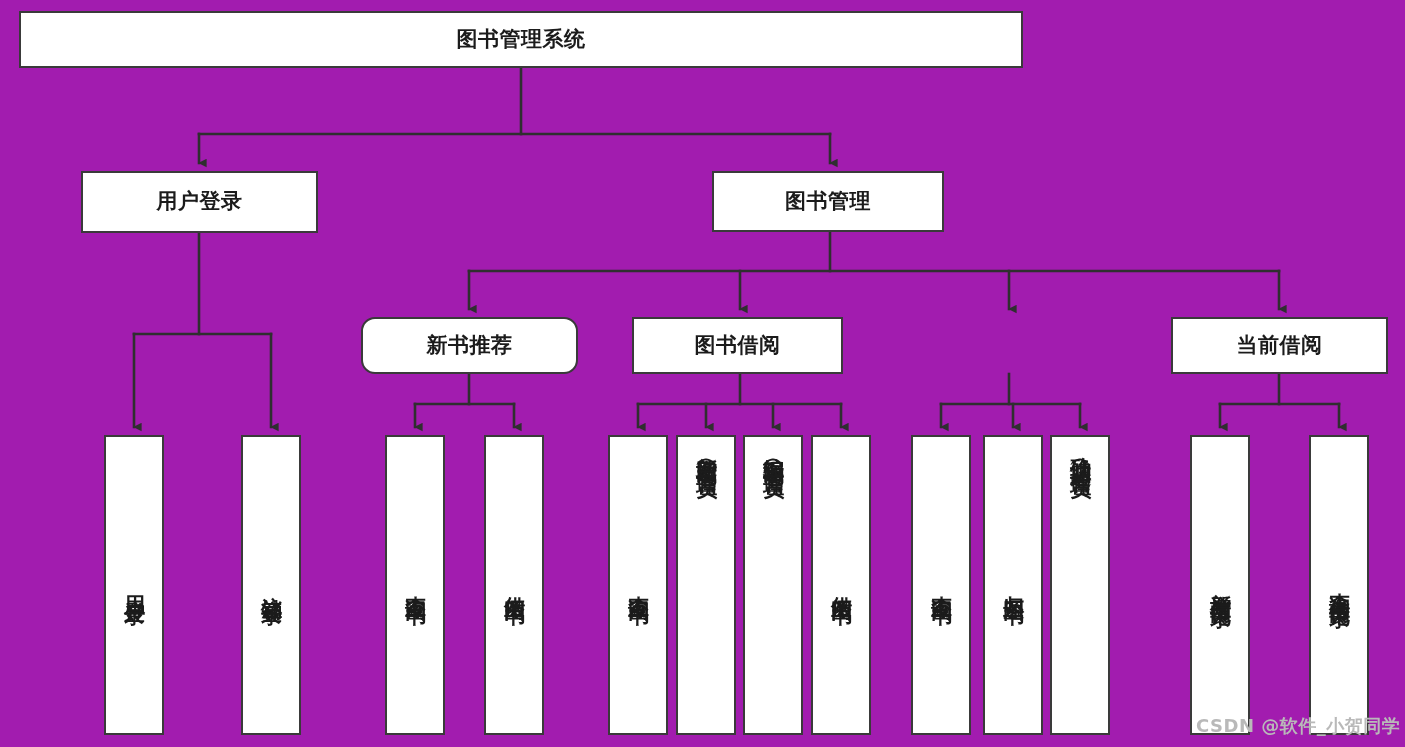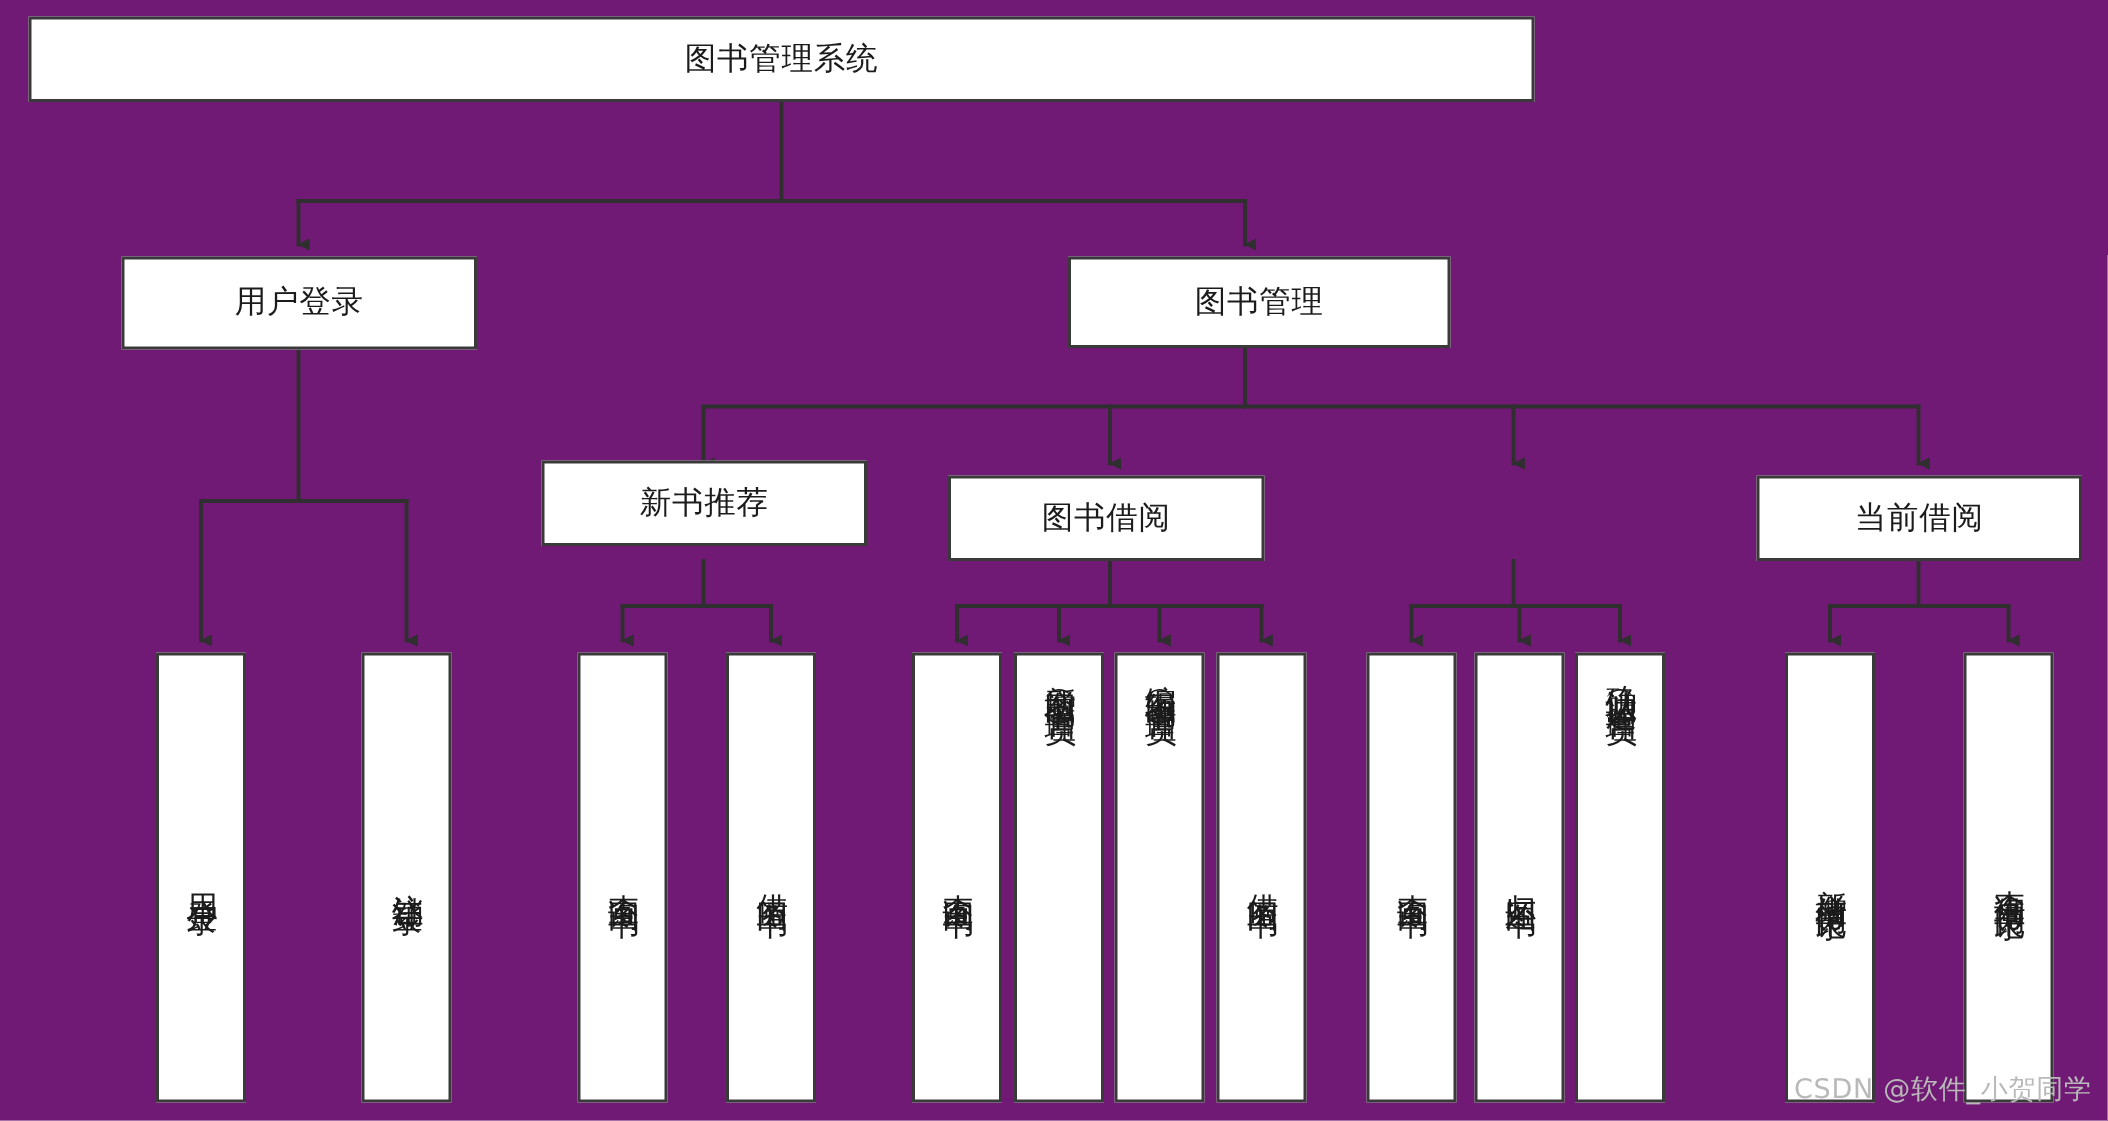--- a/index.html
+++ b/index.html
@@ -10,21 +10,22 @@
   body {
     width: 1405px;
     height: 747px;
     font-family: "DejaVu Sans", "Liberation Sans", sans-serif;
     overflow: hidden;
   }
   #diagram-root {
     position: relative;
     width: 1405px;
     height: 747px;
-    background: #701a75;
+    background: #a21caf;
+    font-weight: bold;
   }
   svg.diagram-svg {
     position: absolute;
     left: 0;
     top: 0;
     width: 1405px;
     height: 747px;
   }
   .node-box {
     position: absolute;
@@ -121,25 +122,25 @@
     </g>
   </svg>
 
   <div class="node-box" id="node-root" style="left: 19px; top: 11px; width: 1004px; height: 57px; border-color: rgb(58, 58, 58);">
     <span class="node-label" style="color: rgb(27, 27, 27);">图书管理系统</span>
   </div>
 
   <div class="node-box" id="node-l2-0" style="left: 81px; top: 171px; width: 237px; height: 62px; border-color: rgb(58, 58, 58);">
     <span class="node-label" style="color: rgb(27, 27, 27);">用户登录</span>
   </div>
-  <div class="node-box" id="node-l2-1" style="left: 712px; top: 171px; width: 255px; height: 61px; border-color: rgb(58, 58, 58);">
+  <div class="node-box" id="node-l2-1" style="left: 712px; top: 171px; width: 232px; height: 61px; border-color: rgb(58, 58, 58);">
     <span class="node-label" style="color: rgb(27, 27, 27);">图书管理</span>
   </div>
 
-  <div class="node-box" id="node-l3-0" style="left: 361px; top: 307px; width: 217px; height: 57px; border-color: rgb(58, 58, 58);">
+  <div class="node-box" id="node-l3-0" style="left: 361px; top: 317px; width: 217px; height: 57px; border-color: rgb(58, 58, 58); border-radius: 14px;">
     <span class="node-label" style="color: rgb(27, 27, 27);">新书推荐</span>
   </div>
   <div class="node-box" id="node-l3-1" style="left: 632px; top: 317px; width: 211px; height: 57px; border-color: rgb(58, 58, 58);">
     <span class="node-label" style="color: rgb(27, 27, 27);">图书借阅</span>
   </div>
   <div class="node-box" id="node-l3-3" style="left: 1171px; top: 317px; width: 217px; height: 57px; border-color: rgb(58, 58, 58);">
     <span class="node-label" style="color: rgb(27, 27, 27);">当前借阅</span>
   </div>
 
   <div class="node-box vertical" id="node-leaf-0" style="left: 104px; top: 435px; width: 60px; height: 300px; border-color: rgb(58, 58, 58);">

